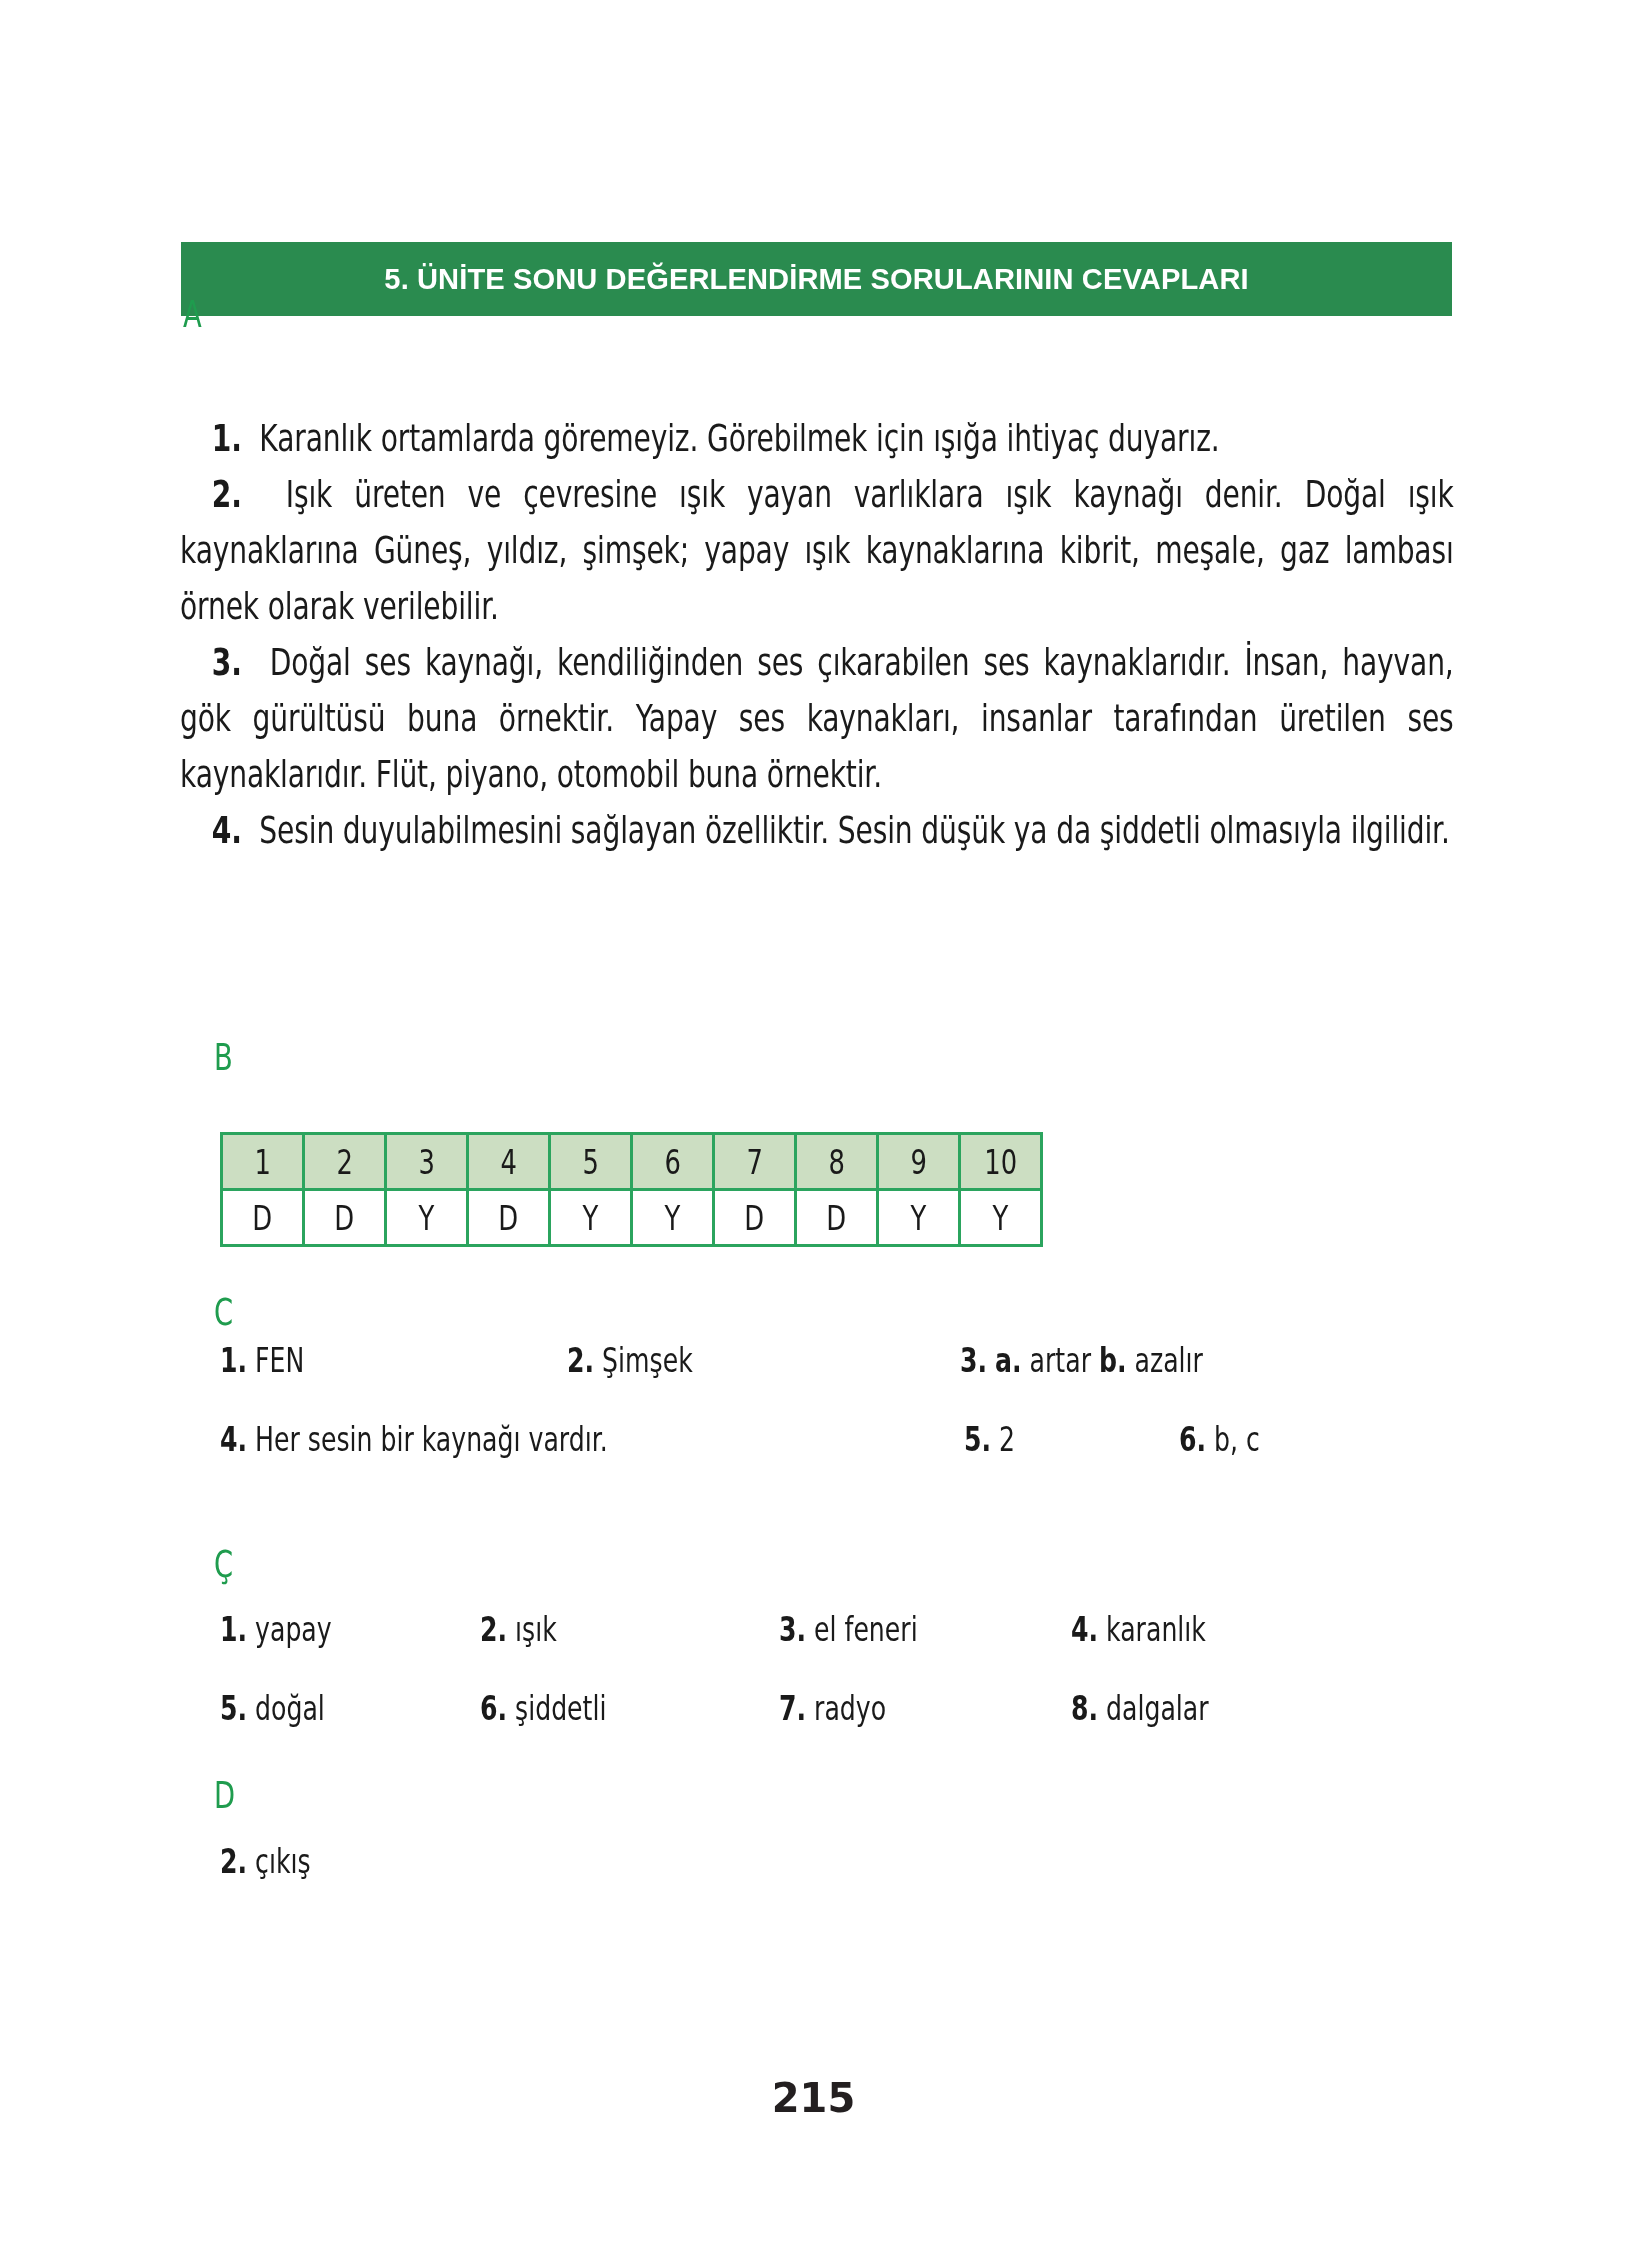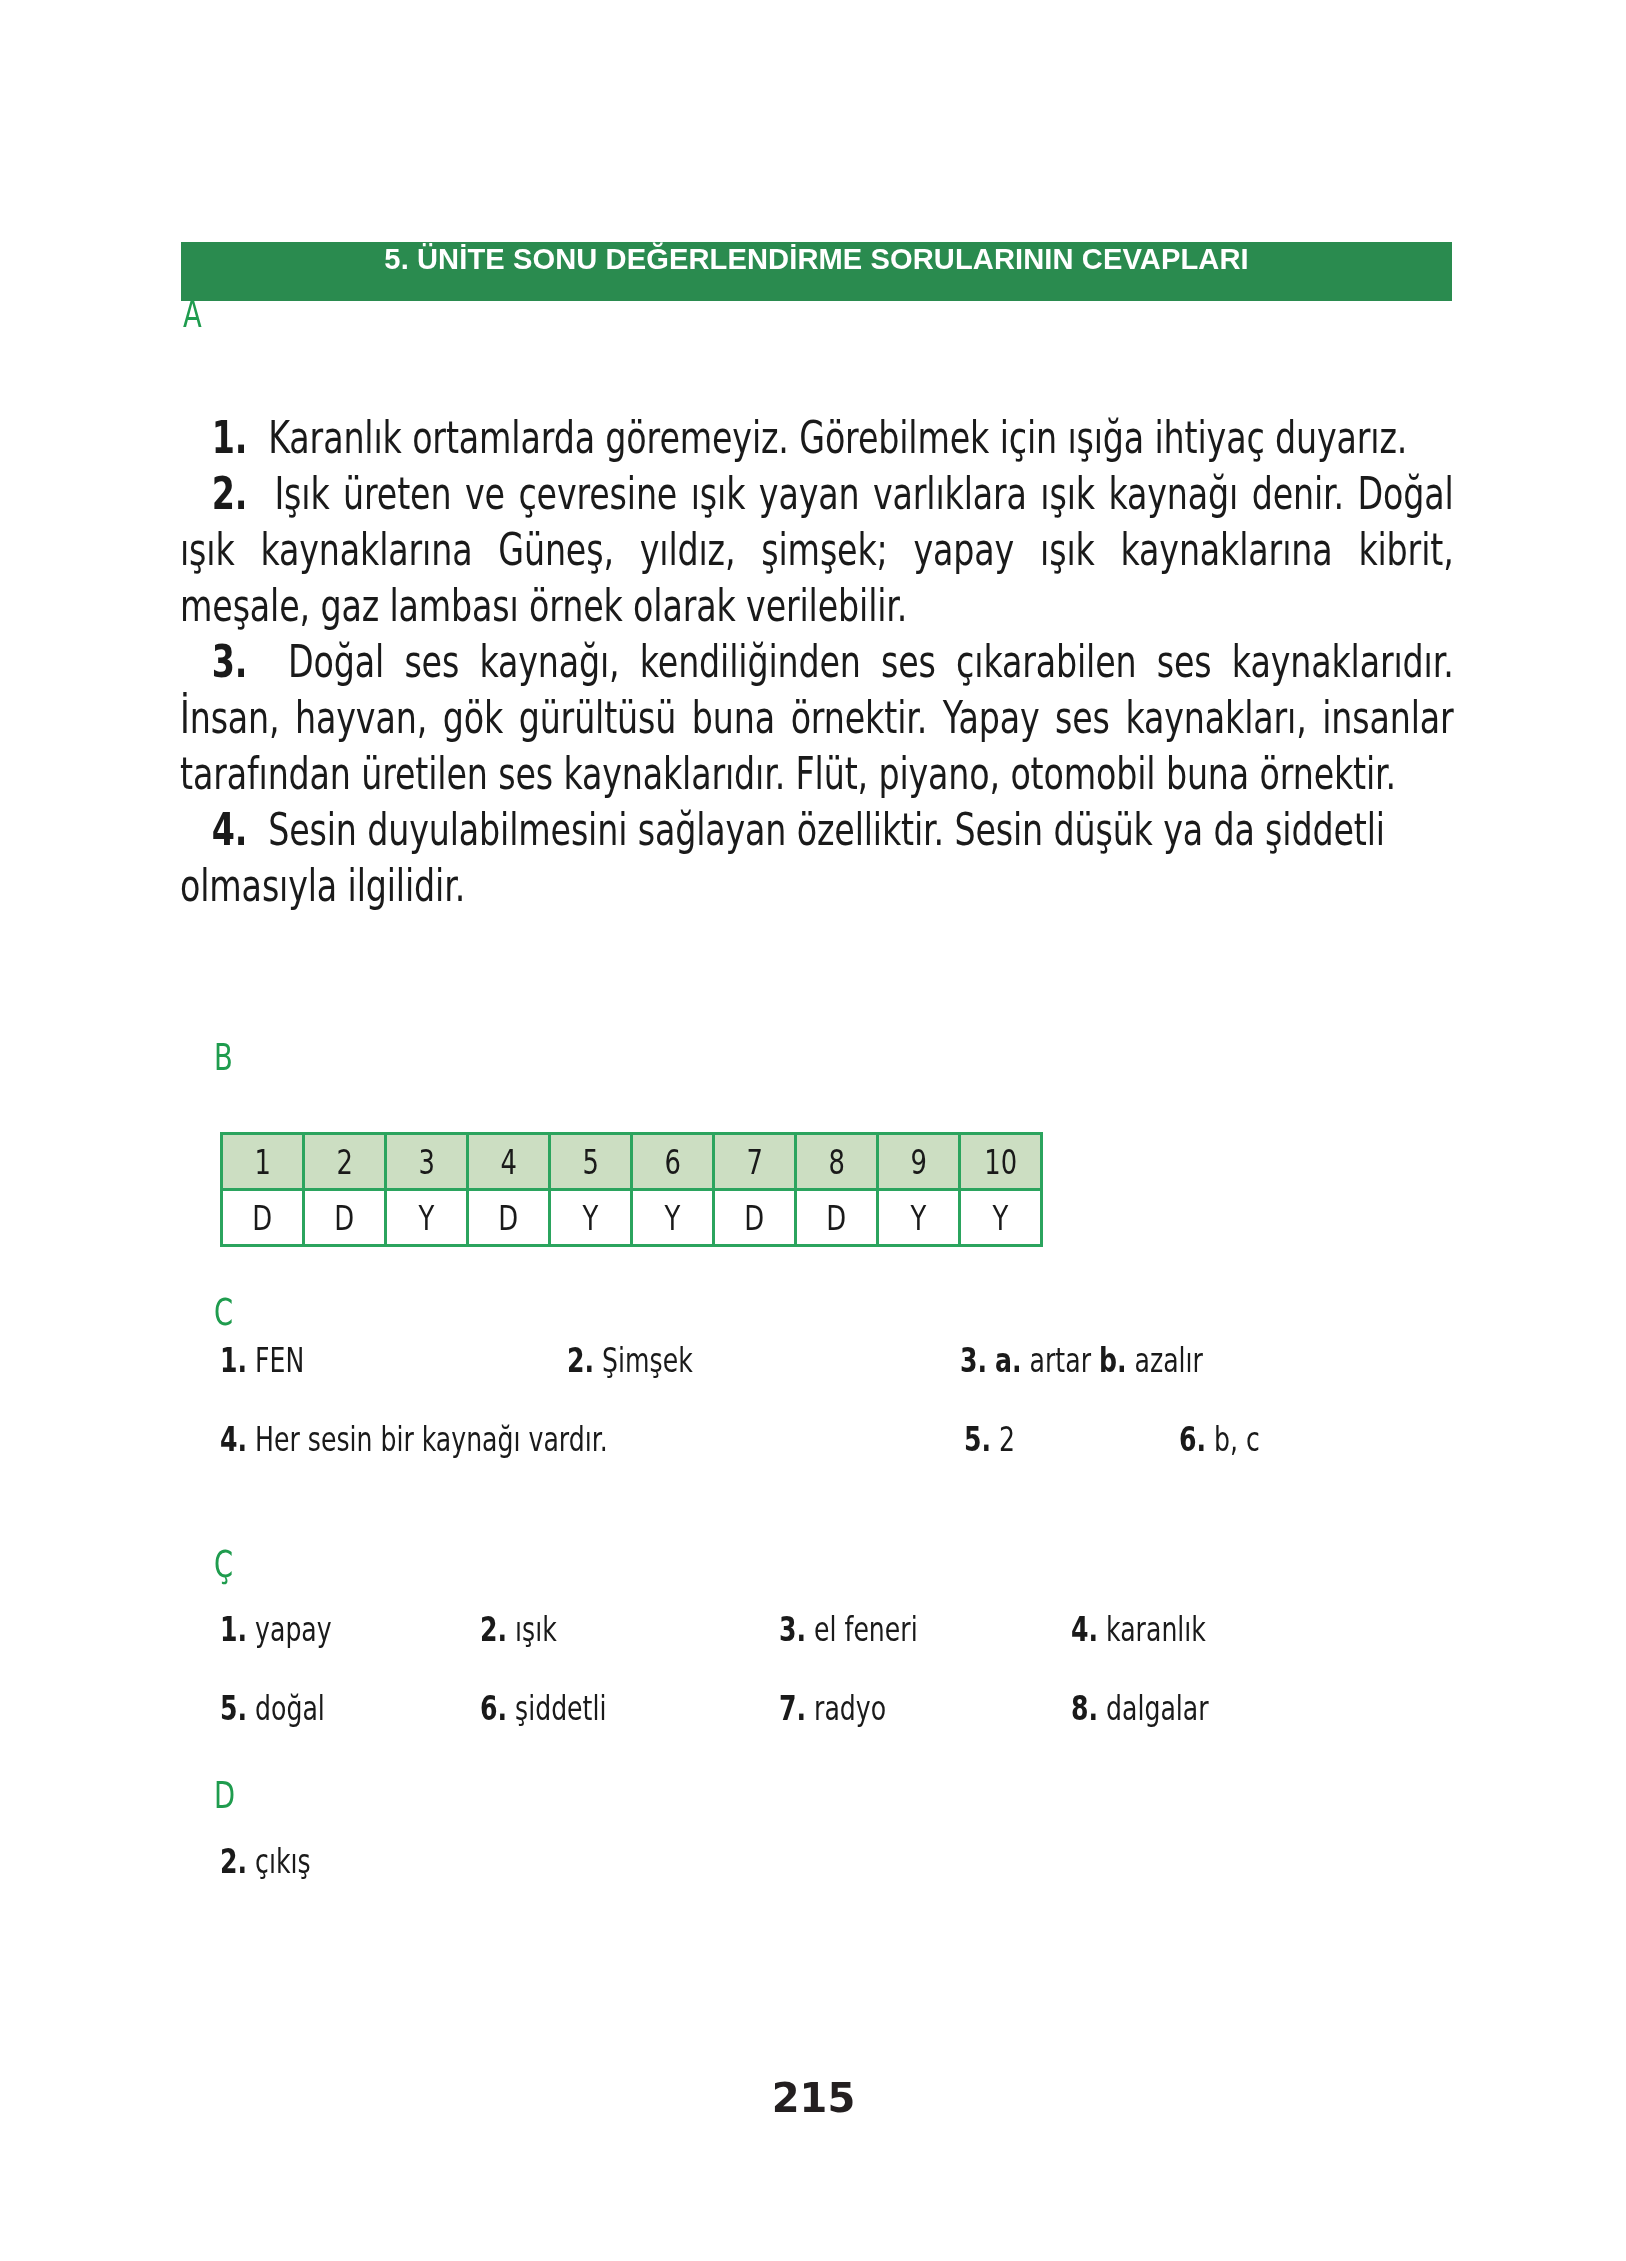--- a/index.html
+++ b/index.html
@@ -23,23 +23,24 @@
     background: #ffffff;
     overflow: hidden;
   }
 
   
   .banner {
     position: absolute;
     left: 181px;
     top: 242px;
     width: 1271px;
-    height: 59px;
+    height: 74px;
     background: #2a8b4f;
     display: flex;
+    align-items: center;
     justify-content: center;
   }
   .banner-title {
     color: #ffffff;
     font-family: "Liberation Sans", sans-serif;
     font-weight: bold;
     font-size: 30px;
     letter-spacing: 0.1px;
     white-space: nowrap;
     transform: scaleX(0.97);
@@ -56,21 +57,21 @@
     transform: scaleX(0.72);
     transform-origin: left top;
   }
 
   
   .body-block {
     position: absolute;
     left: 180px;
     width: 1273px;
     font-family: "DejaVu Sans", sans-serif;
-    font-size: 45px;
+    font-size: 38px;
     line-height: 56px;
     color: #1a1a1a;
     text-align: justify;
     text-justify: inter-word;
     letter-spacing: -0.2px;
   }
   .body-block p {
     margin: 0;
     text-indent: 43px;
     transform: scaleX(0.74);

